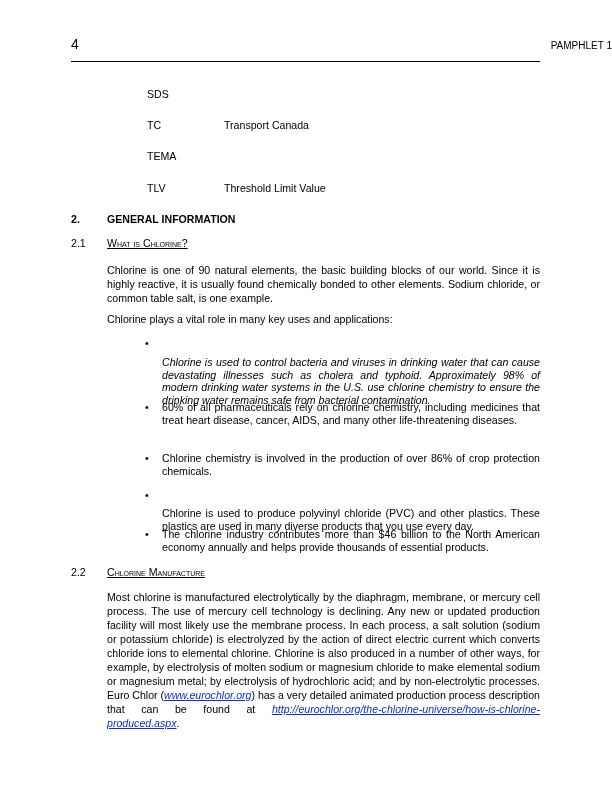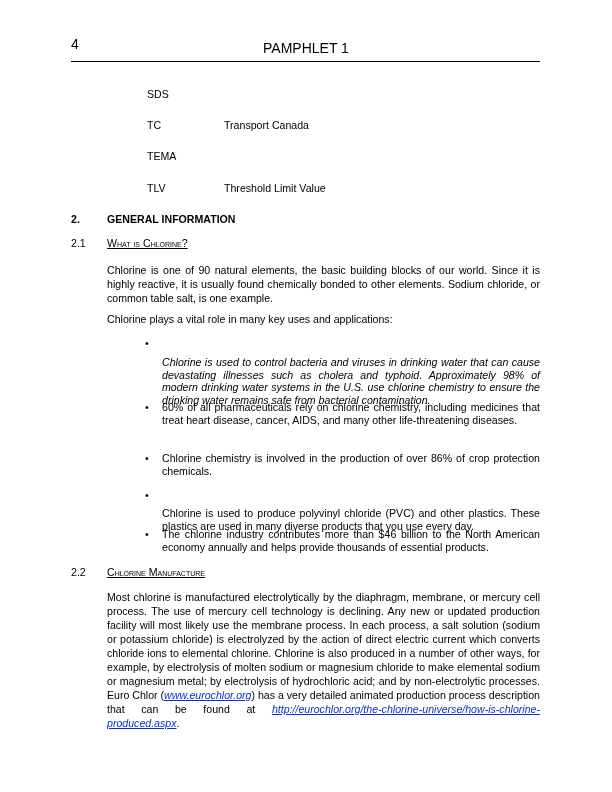--- a/index.html
+++ b/index.html
@@ -1,19 +1,19 @@
 <!DOCTYPE html>
 <html><head>
   <meta charset="utf-8">
   <style>
     html, body { margin: 0; padding: 0; background: #ffffff; }
     body { width: 612px; height: 792px; position: relative; overflow: hidden;
            font-family: "Liberation Sans", sans-serif; color: #000; font-size: 10.6px; }
     .page-num { position: absolute; left: 71px; top: 36px; font-size: 14px; }
-    .running-title { position: absolute; left: 0; width: 612px; top: 40px; text-align: center; font-size: 14px; }
+    .running-title { position: absolute; left: 0; width: 612px; top: 40px; text-align: right; font-size: 10px; }
     .header-rule { position: absolute; left: 71px; width: 469px; top: 61px; height: 0; border-top: 1.3px solid #000; }
     .abbr-row { position: absolute; left: 147px; width: 400px; height: 14px; }
     .abbr-term { position: absolute; left: 0; }
     .abbr-def { position: absolute; left: 77px; white-space: nowrap; }
     .sec-num { position: absolute; left: 71px; }
     .sec-title { position: absolute; left: 107px; font-weight: bold; }
     .sub-title { position: absolute; left: 107px; text-decoration: underline; font-variant: small-caps; }
     .para { position: absolute; left: 107px; width: 433px; text-align: justify; line-height: 14px; }
     .bullet { position: absolute; left: 145px; }
     .bullet-text { position: absolute; left: 162px; width: 378px; text-align: justify; line-height: 12.6px; }

